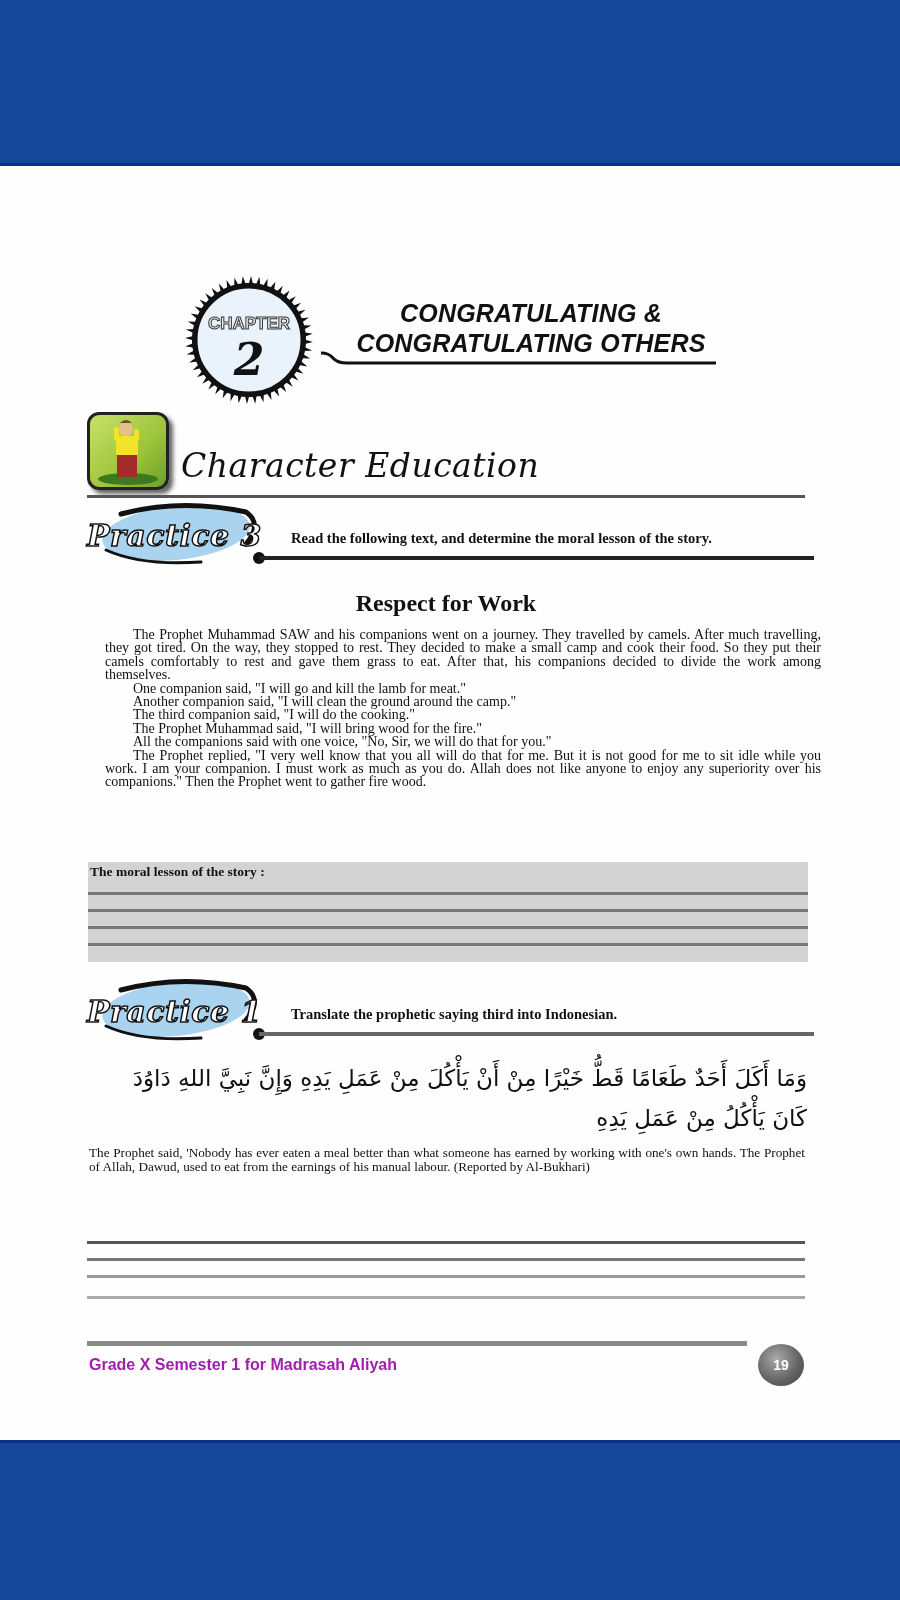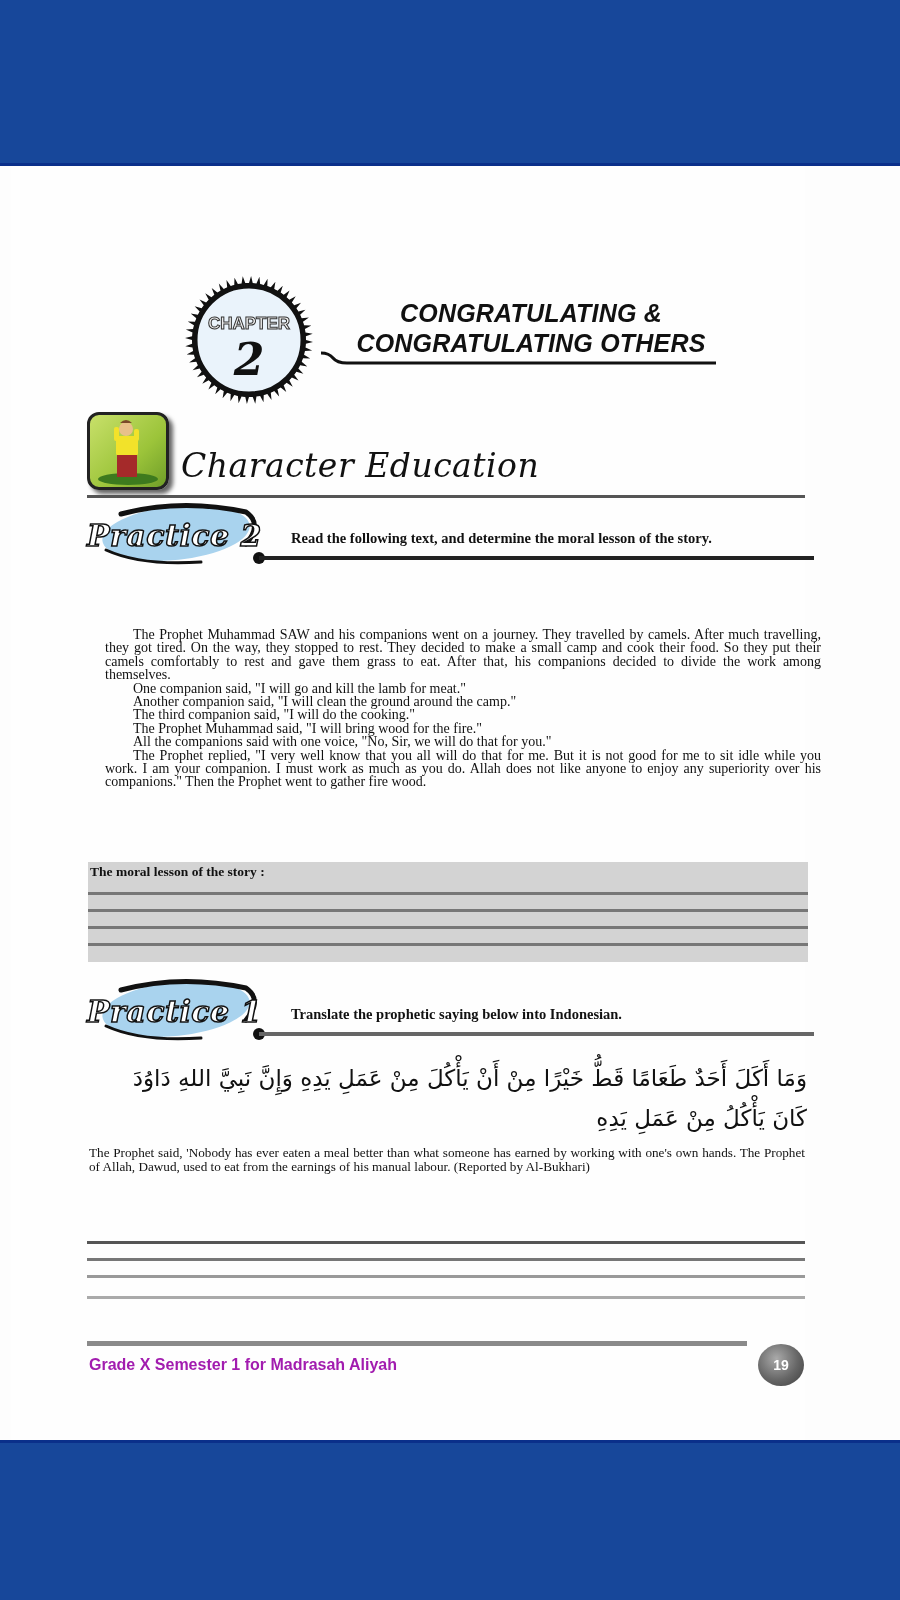--- a/index.html
+++ b/index.html
@@ -91,26 +91,27 @@
   </div>
   <div class="char-title">Character Education</div>
   <div class="char-rule"></div>
 
   <div class="practice" style="top:334px;">
     <svg class="ellipse-svg" viewBox="0 0 180 70" width="180" height="70">
       <ellipse cx="95" cy="33" rx="74" ry="27" fill="#a9d3ee" transform="rotate(-6 95 33)"></ellipse>
       <path d="M40 14 Q100 -2 165 12 Q182 24 165 44" fill="none" stroke="#111" stroke-width="5" stroke-linecap="round"></path>
       <path d="M25 50 Q60 66 120 62" fill="none" stroke="#111" stroke-width="3" stroke-linecap="round"></path>
     </svg>
-    <div class="plabel">Practice 2</div>
+    <div class="plabel">Practice 3</div>
     <div class="instr">Read the following text, and determine the moral lesson of the story.</div>
     <div class="dot"></div>
     <div class="rule"></div>
   </div>
 
+  <div class="story-title">Respect for Work</div>
   <div class="story">
     <p>The Prophet Muhammad SAW and his companions went on a journey. They travelled by camels. After much travelling, they got tired. On the way, they stopped to rest. They decided to make a small camp and cook their food. So they put their camels comfortably to rest and gave them grass to eat. After that, his companions decided to divide the work among themselves.</p>
     <p class="dlg">One companion said, "I will go and kill the lamb for meat."</p>
     <p class="dlg">Another companion said, "I will clean the ground around the camp."</p>
     <p class="dlg">The third companion said, "I will do the cooking."</p>
     <p class="dlg">The Prophet Muhammad said, "I will bring wood for the fire."</p>
     <p class="dlg">All the companions said with one voice, "No, Sir, we will do that for you."</p>
     <p>The Prophet replied, "I very well know that you all will do that for me. But it is not good for me to sit idle while you work. I am your companion. I must work as much as you do. Allah does not like anyone to enjoy any superiority over his companions." Then the Prophet went to gather fire wood.</p>
   </div>
 
@@ -122,21 +123,21 @@
     <div class="moral-line" style="top:81px;"></div>
   </div>
 
   <div class="practice" style="top:810px;">
     <svg class="ellipse-svg" viewBox="0 0 180 70" width="180" height="70">
       <ellipse cx="95" cy="33" rx="74" ry="27" fill="#a9d3ee" transform="rotate(-6 95 33)"></ellipse>
       <path d="M40 14 Q100 -2 165 12 Q182 24 165 44" fill="none" stroke="#111" stroke-width="5" stroke-linecap="round"></path>
       <path d="M25 50 Q60 66 120 62" fill="none" stroke="#111" stroke-width="3" stroke-linecap="round"></path>
     </svg>
     <div class="plabel">Practice 1</div>
-    <div class="instr">Translate the prophetic saying below into Indonesian.</div>
+    <div class="instr">Translate the prophetic saying third into Indonesian.</div>
     <div class="dot"></div>
     <div class="rule" style="background:#666;"></div>
   </div>
 
   <div class="arabic">وَمَا أَكَلَ أَحَدٌ طَعَامًا قَطُّ خَيْرًا مِنْ أَنْ يَأْكُلَ مِنْ عَمَلِ يَدِهِ وَإِنَّ نَبِيَّ اللهِ دَاوُدَ كَانَ يَأْكُلُ مِنْ عَمَلِ يَدِهِ</div>
   <div class="translation">The Prophet said, 'Nobody has ever eaten a meal better than what someone has earned by working with one's own hands. The Prophet of Allah, Dawud, used to eat from the earnings of his manual labour. (Reported by Al-Bukhari)</div>
 
   <div class="trans-line" style="top:1075px;"></div>
   <div class="trans-line" style="top:1092px; background:#777;"></div>
   <div class="trans-line" style="top:1109px; background:#999;"></div>

